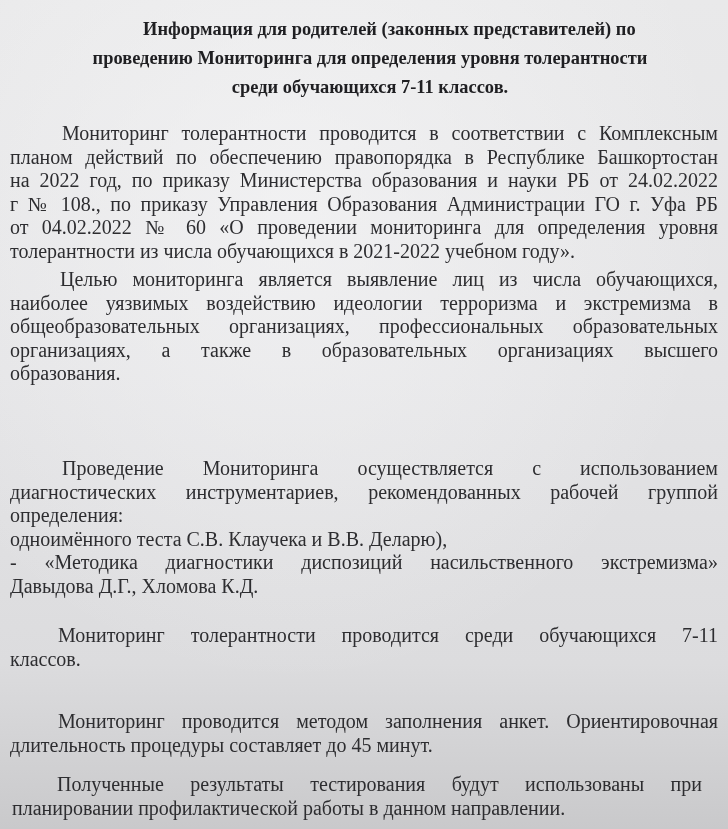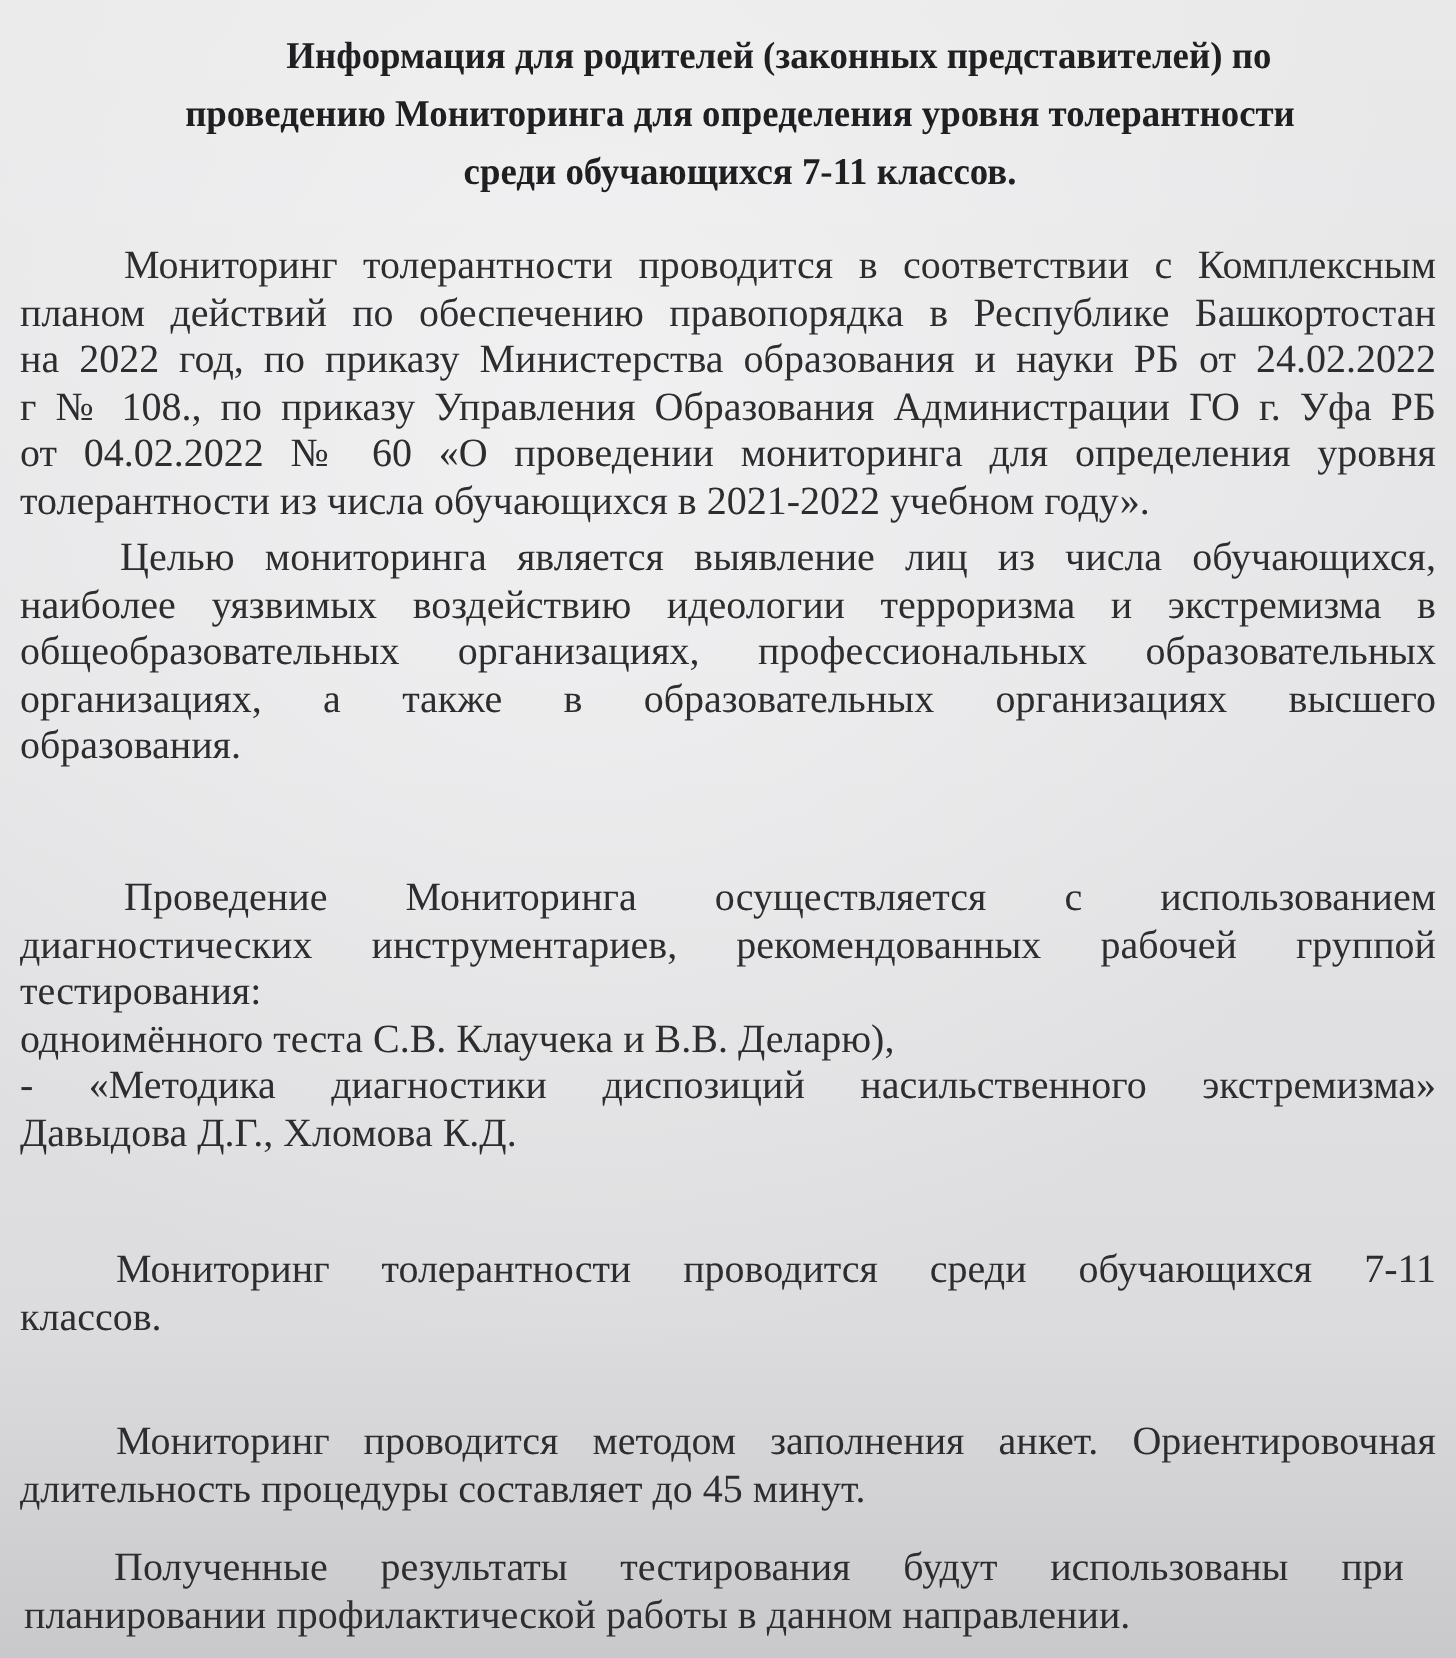--- a/index.html
+++ b/index.html
@@ -52,23 +52,23 @@
 
   <div class="para" style="top:268px;">
     <span class="line" style="padding-left:50px;">Целью мониторинга является выявление лиц из числа обучающихся,</span>
     <span class="line">наиболее уязвимых воздействию идеологии терроризма и экстремизма в</span>
     <span class="line">общеобразовательных организациях, профессиональных образовательных</span>
     <span class="line">организациях, а также в образовательных организациях высшего</span>
     <span class="line last">образования.</span>
   </div>
 
   <div class="para" style="top:438px;">
-    <span class="line" style="padding-left:52px;">Проведение Мониторинга осуществляется с использованием</span>
+    <span class="line" style="padding-left:52px;margin-top:19px;">Проведение Мониторинга осуществляется с использованием</span>
     <span class="line">диагностических инструментариев, рекомендованных рабочей группой</span>
-    <span class="line last">тестирования:</span>
+    <span class="line last">определения:</span>
     <span class="line last">одноимённого теста С.В. Клаучека и В.В. Деларю),</span>
     <span class="line">- «Методика диагностики диспозиций  насильственного экстремизма»</span>
     <span class="line last">Давыдова Д.Г., Хломова К.Д.</span>
   </div>
 
   <div class="para" style="top:624px;">
     <span class="line" style="padding-left:48px;">Мониторинг толерантности проводится среди обучающихся 7-11</span>
     <span class="line last">классов.</span>
   </div>
 

